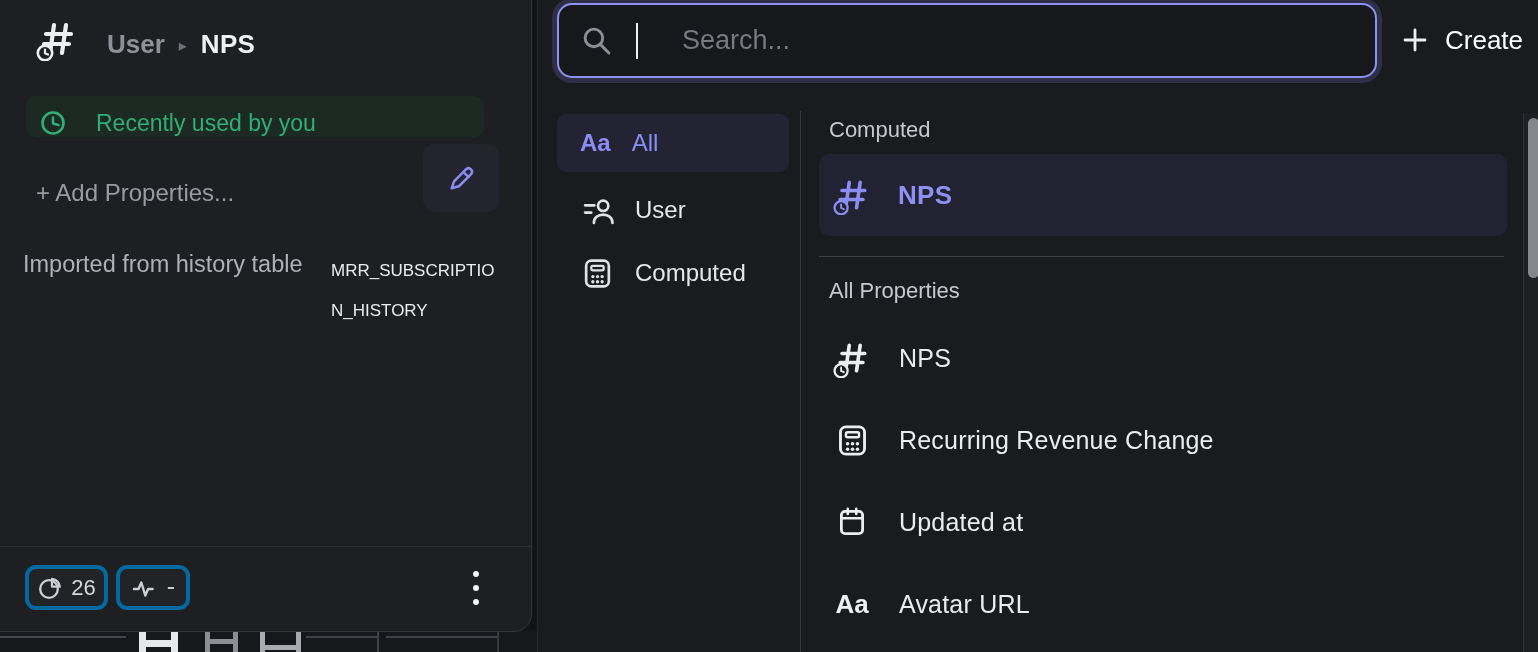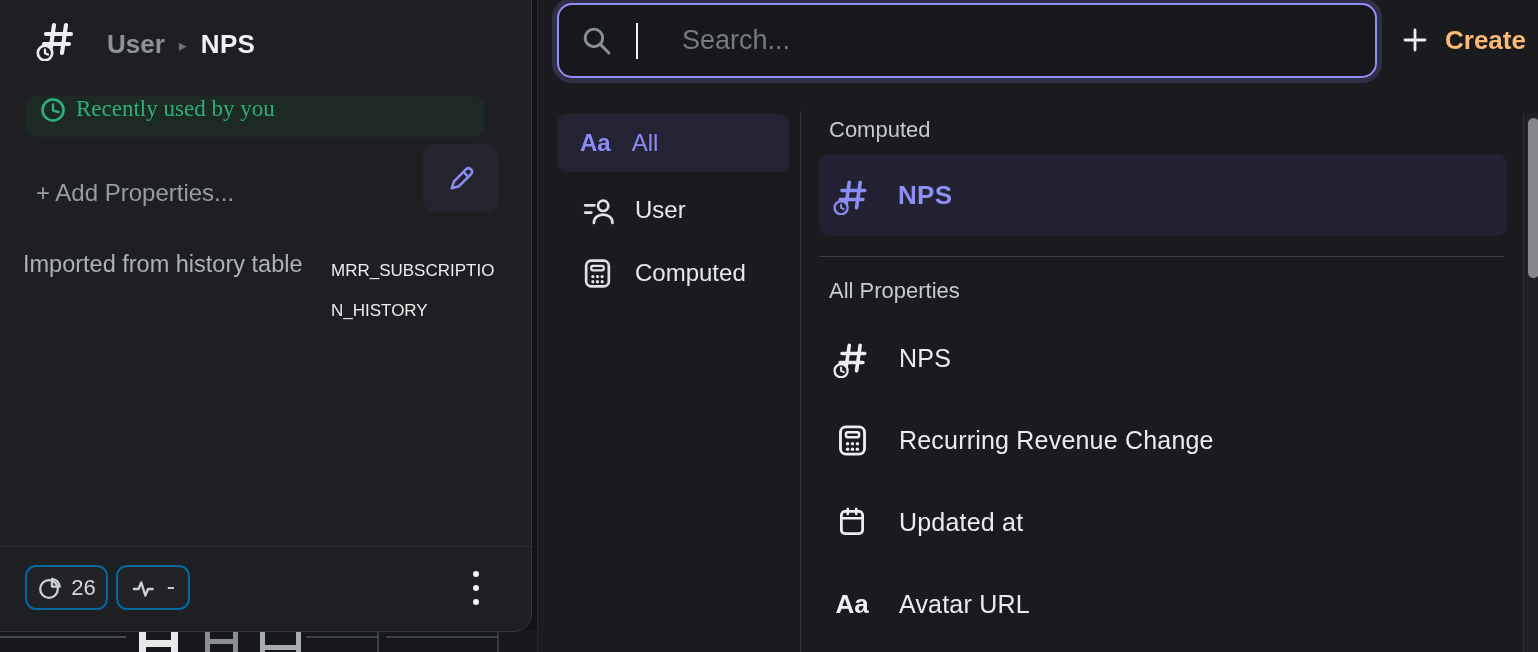--- a/index.html
+++ b/index.html
@@ -15,30 +15,30 @@
 
   
   .card{left:-20px;top:-20px;width:552px;height:652px;background:#1d1f23;
     border:1px solid #33353a;border-radius:18px;box-sizing:border-box;}
   .app-icon{left:54px;top:36px;color:#eceeef;}
   .breadcrumb{left:126px;top:44px;display:flex;align-items:center;gap:14px;height:38px;}
   .crumb-parent{font-size:26px;font-weight:600;color:#8e9298;}
   .crumb-sep{font-size:16px;color:#6d7176;padding-top:2px;}
   .crumb-current{font-size:26px;font-weight:700;color:#f0f1f2;letter-spacing:.3px;}
   .badge{left:45px;top:115px;width:458px;height:41px;border-radius:10px;background:#1d2a24;
-    display:flex;align-items:flex-start;gap:9px;padding-left:13px;box-sizing:border-box;color:#2fae77;font-family:Liberation Serif, serif;}
+    display:flex;align-items:flex-end;gap:29px;padding-left:13px;box-sizing:border-box;color:#2fae77;}
   .badge-text{font-size:23px;font-weight:500;color:#2fae77;}
   .add-desc{left:55px;top:198px;font-size:24px;color:#989ca2;cursor:pointer;}
   .pencil-btn{left:442px;top:163px;width:76px;height:68px;border-radius:12px;background:#24242f;
     display:flex;align-items:center;justify-content:center;color:#8a8cf4;cursor:pointer;}
   .info-label{left:42px;top:270px;font-size:23.5px;color:#aeb1b7;}
   .info-value{left:350px;top:270px;width:172px;font-size:17px;line-height:39.5px;
     color:#eceded;word-break:break-all;}
   .footer-divider{left:0;top:565px;width:552px;height:1px;background:#2b2d32;}
-  .pill{height:45px;border-radius:11px;border:2px solid #0369a1;background:#212327;
+  .pill{height:45px;border-radius:11px;border:4px solid #0369a1;background:#212327;
     display:flex;align-items:center;justify-content:center;gap:8px;box-sizing:border-box;cursor:pointer;}
   .pill-count{left:44px;top:584px;width:83px;color:#cdd0d4;}
   .pill-trend{left:135px;top:584px;width:74px;color:#cdd0d4;gap:10px;}
   .pill-text{font-size:22px;color:#d6d8db;}
   .trend-minus{font-size:25px;color:#caccd0;margin-top:-3px;}
   .kebab{left:488px;top:586px;display:flex;flex-direction:column;gap:8px;padding:4px;cursor:pointer;}
   .kebab span{width:6px;height:6px;border-radius:50%;background:#f2f3f4;}
 
   
   .overlay{left:537px;top:-20px;width:1030px;height:692px;background:#191b1f;
@@ -48,21 +48,21 @@
     box-sizing:border-box;display:flex;align-items:center;padding:0 20px 0 22px;}
   .search-glyph{color:#8b9097;margin-right:24px;flex:none;}
   .caret{width:2px;height:36px;background:#eef0f2;margin-right:3px;flex:none;
     animation:blink 1.15s steps(1) infinite;}
   @keyframes blink{50%{opacity:0;}}
   .searchbox input{flex:1;background:transparent;border:none;outline:none;
     font-family:"Liberation Sans",sans-serif;font-size:27px;color:#e8eaec;padding:0;margin-left:41px;}
   .searchbox input::placeholder{color:#767a81;opacity:1;}
   .create-btn{left:856px;top:34px;height:50px;display:flex;align-items:center;gap:15px;
     color:#eceeef;cursor:pointer;padding:0 6px;}
-  .create-label{font-size:26px;font-weight:700;color:#fdba74;white-space:nowrap;}
+  .create-label{font-size:26px;font-weight:400;color:#ffffff;white-space:nowrap;}
 
   .filter-row{left:19px;width:232px;height:52px;border-radius:9px;display:flex;
     align-items:center;gap:21px;padding-left:23px;box-sizing:border-box;cursor:pointer;}
   .filter-all{top:133px;height:58px;background:#232334;}
   .filter-glyph{font-size:24px;font-weight:700;color:#8b8df5;}
   .filter-label-active{font-size:24px;font-weight:400;color:#8b8df5;}
   .filter-user{top:203px;}
   .filter-computed{top:266px;}
   .filter-icon{color:#dfe1e4;width:34px;display:flex;justify-content:center;}
   .filter-label{font-size:24px;font-weight:500;color:#e6e8ea;}

